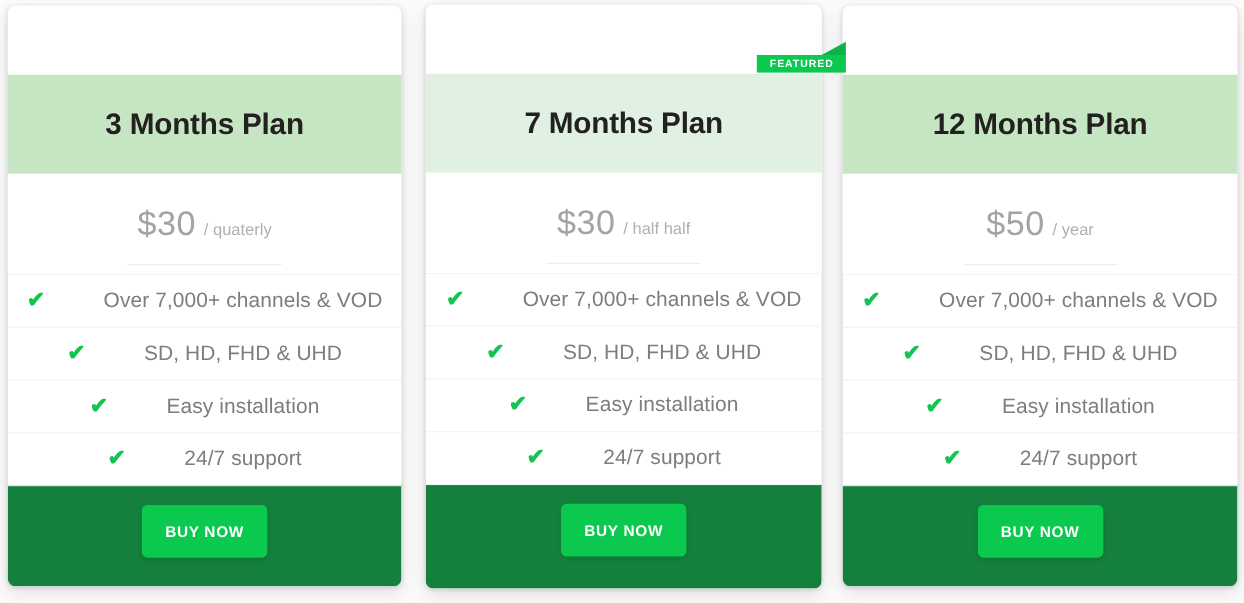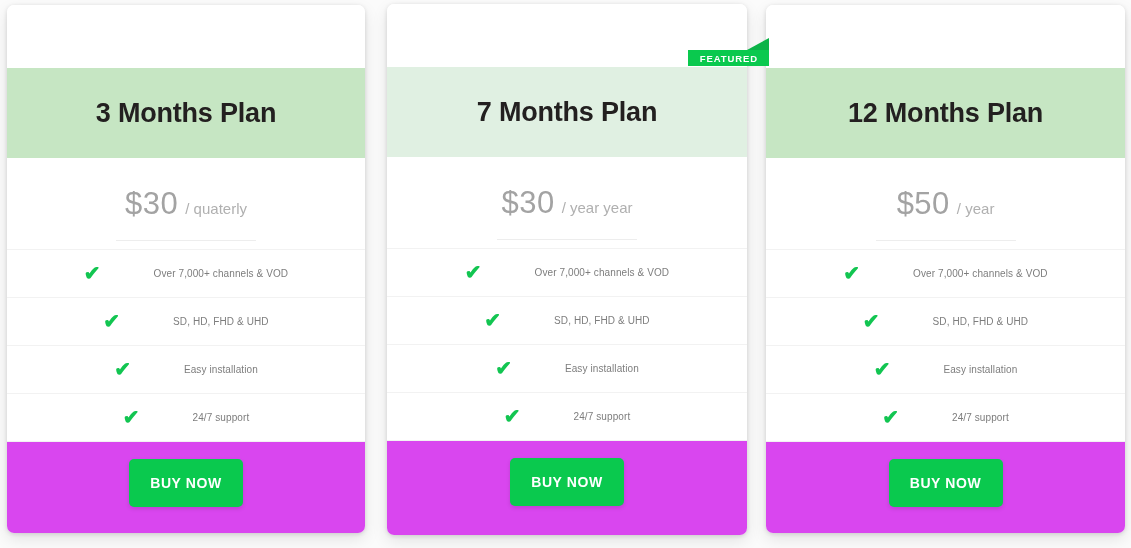--- a/index.html
+++ b/index.html
@@ -129,32 +129,32 @@
     color: #12c551;
     font-size: 20px;
     line-height: 1;
     margin-right: 9px;
     font-weight: bold;
     display: inline-block;
     transform: translateY(-1px);
   }
 
   .feature-text {
-    font-size: 10px;
+    font-size: 19px;
     color: #7d7d7d;
     letter-spacing: 0.1px;
     margin-left: 44px;
   }
 
   .cta-wrap {
     flex: 1 1 auto;
     display: flex;
     align-items: flex-start;
     justify-content: center;
-    background: #d946ef;
+    background: #15803d;
     padding-top: 17px;
     border-top: 1px solid #f2f2f2;
   }
 
   .buy-button {
     background: #0ac94e;
     color: #ffffff;
     border: none;
     border-radius: 5px;
     width: 114px;
@@ -238,21 +238,21 @@
 
   <div class="card card-2">
     <div class="card-inner">
       <div class="card-top-space"></div>
       <div class="plan-header">
         <div class="plan-title">7 Months Plan</div>
       </div>
       <div class="price-block">
         <div class="price-row">
           <span class="price-amount">$30</span>
-          <span class="price-period">/ year year</span>
+          <span class="price-period">/ half half</span>
         </div>
         <div class="price-divider"></div>
       </div>
       <div class="features">
         <div class="feature-row">
           <span class="check-icon">✔</span>
           <span class="feature-text">Over 7,000+ channels &amp; VOD</span>
         </div>
         <div class="feature-row">
           <span class="check-icon">✔</span>

